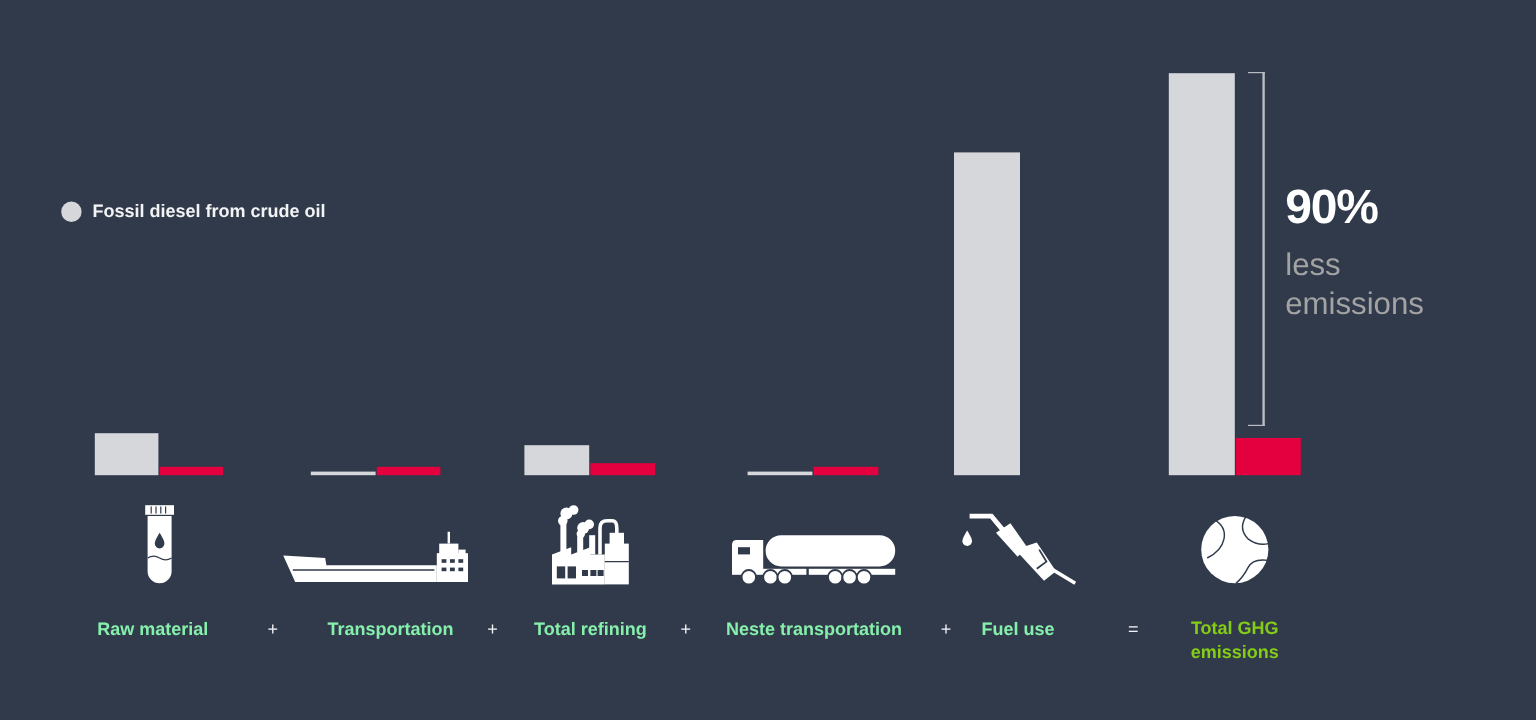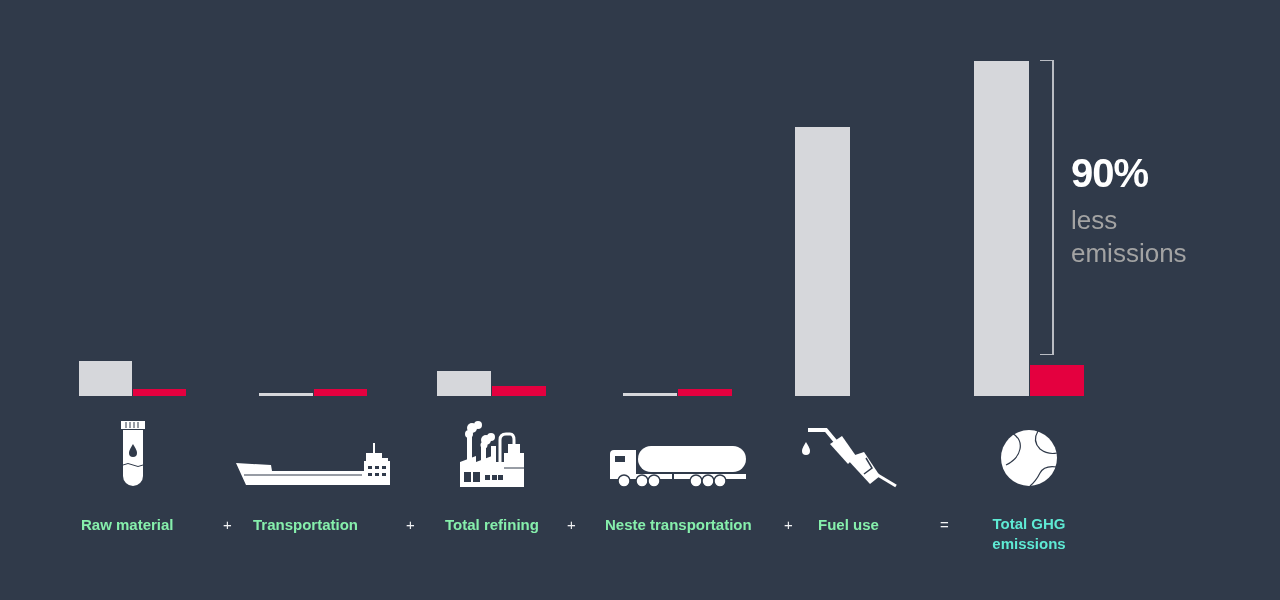--- a/index.html
+++ b/index.html
@@ -24,26 +24,30 @@
     border-top:1px solid #b9bcc3; border-right:2px solid #b9bcc3; border-bottom:1px solid #b9bcc3;
     box-sizing:border-box;
   }
   .callout { position:absolute; left:1071px; top:142px; }
   .callout-big { font-size:40px; font-weight:bold; line-height:62px; letter-spacing:-1px; }
   .callout-small { font-size:26px; line-height:33px; color:#a3a3a3; }
 
   .icon { position:absolute; }
   .step-label { position:absolute; top:516px; font-size:15px; font-weight:bold; color:#86efac; text-align:center; white-space:nowrap; }
   .op { position:absolute; top:516px; font-size:15px; color:#f2f3f5; }
-  .total-label { position:absolute; top:514px; left:980px; width:98px; font-size:15px; font-weight:bold; color:#5eead4; text-align:center; line-height:20px; }
+  .total-label { position:absolute; top:514px; left:980px; width:98px; font-size:15px; font-weight:bold; color:#84cc16; text-align:center; line-height:20px; }
 </style>
 </head>
 <body>
 
 <div class="legend">
+  <div class="legend-item">
+    <span class="legend-dot" style="background:#d6d7db"></span>
+    <span class="legend-label">Fossil diesel from crude oil</span>
+  </div>
 </div>
 
 <div>
   <div class="bar fossil" style="left:79px; top:361px; width:53px; height:35px;"></div>
   <div class="bar renew" style="left:133px; top:389px; width:53px; height:7px;"></div>
 </div>
 <div>
   <div class="bar fossil" style="left:259px; top:393px; width:54px; height:3px;"></div>
   <div class="bar renew" style="left:314px; top:389px; width:53px; height:7px;"></div>
 </div>
@@ -151,21 +155,21 @@
 
 <svg class="icon" style="left:1000px; top:429px;" width="58" height="58" viewBox="0 0 58 58">
   <circle cx="29" cy="29" r="28" fill="#fff"></circle>
   <path d="M12 4 Q22 10 20 20 Q18 30 6 36" stroke="#303a4a" stroke-width="1.2" fill="none"></path>
   <path d="M38 2 Q32 12 40 20 Q48 26 57 24" stroke="#303a4a" stroke-width="1.2" fill="none"></path>
   <path d="M57 38 Q44 36 40 44 Q36 52 30 57" stroke="#303a4a" stroke-width="1.2" fill="none"></path>
 </svg>
 
 <div class="step-label" style="left:81px;">Raw material</div>
 <div class="op" style="left:223px;">+</div>
-<div class="step-label" style="left:253px;">Transportation</div>
+<div class="step-label" style="left:273px;">Transportation</div>
 <div class="op" style="left:406px;">+</div>
 <div class="step-label" style="left:445px;">Total refining</div>
 <div class="op" style="left:567px;">+</div>
 <div class="step-label" style="left:605px;">Neste transportation</div>
 <div class="op" style="left:784px;">+</div>
 <div class="step-label" style="left:818px;">Fuel use</div>
 <div class="op" style="left:940px;">=</div>
 <div class="total-label">
   <div>Total GHG</div>
   <div>emissions</div>

